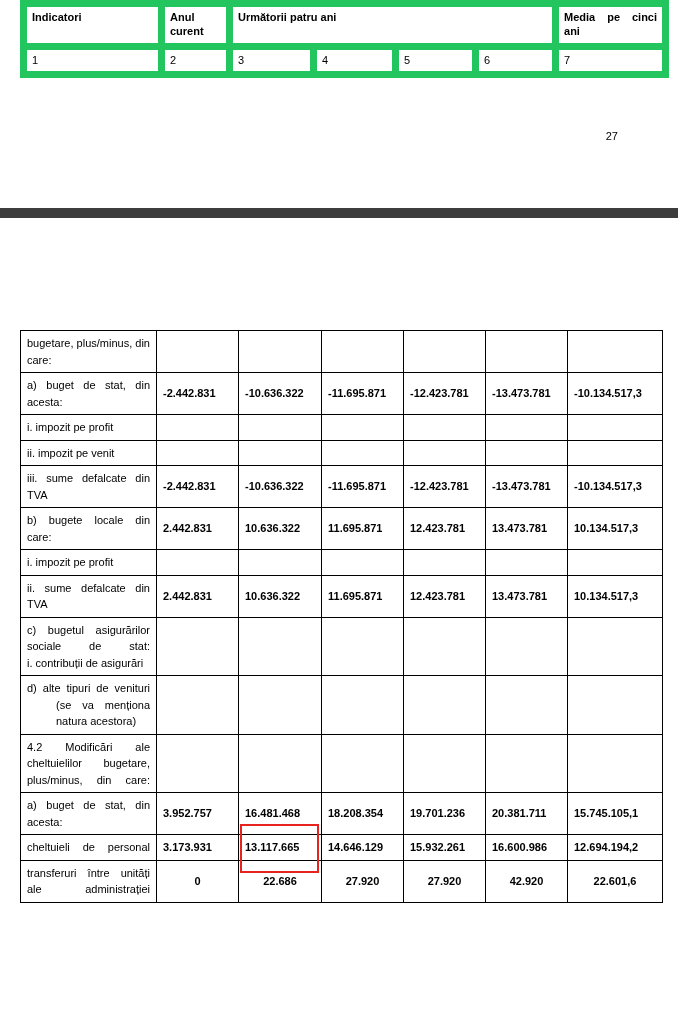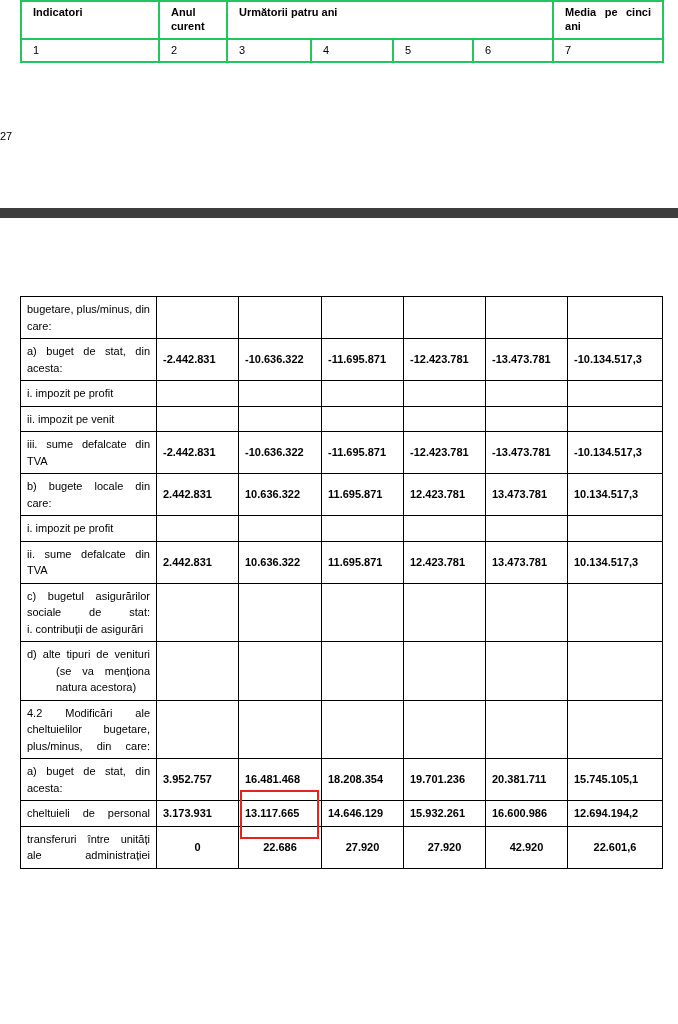--- a/index.html
+++ b/index.html
@@ -24,58 +24,59 @@
   
   .table-top {
     position: absolute;
     left: 20px;
     top: 0px;
     width: 642px;
     border-collapse: collapse;
     table-layout: fixed;
   }
   .table-top td, .table-top th {
-    border: 2px solid #22c55e;
-    padding: 4px 11px;
+    border: 7px solid #22c55e;
+    padding: 4px 5px;
     vertical-align: top;
     font-size: 11px;
     line-height: 1.25;
   }
   .table-top .hdr {
     font-weight: bold;
     text-align: left;
   }
   .table-top .justify {
     text-align: justify;
     text-align-last: justify;
   }
   .table-top .bold {
     font-weight: bold;
   }
   .page-number {
     position: absolute;
     top: 130px;
     left: 0;
     width: 618px;
+    text-align: right;
     font-size: 11px;
   }
   
   .separator {
     position: absolute;
     left: 0;
     top: 208px;
     width: 678px;
     height: 10px;
     background: #3d3d3d;
   }
   
   .table-bottom {
     position: absolute;
     left: 20px;
-    top: 296px;
+    top: 330px;
     width: 642px;
     border-collapse: collapse;
     table-layout: fixed;
   }
   .table-bottom td {
     border: 1px solid #000000;
     padding: 4px 6px;
     font-size: 11px;
     line-height: 1.5;
     vertical-align: top;

